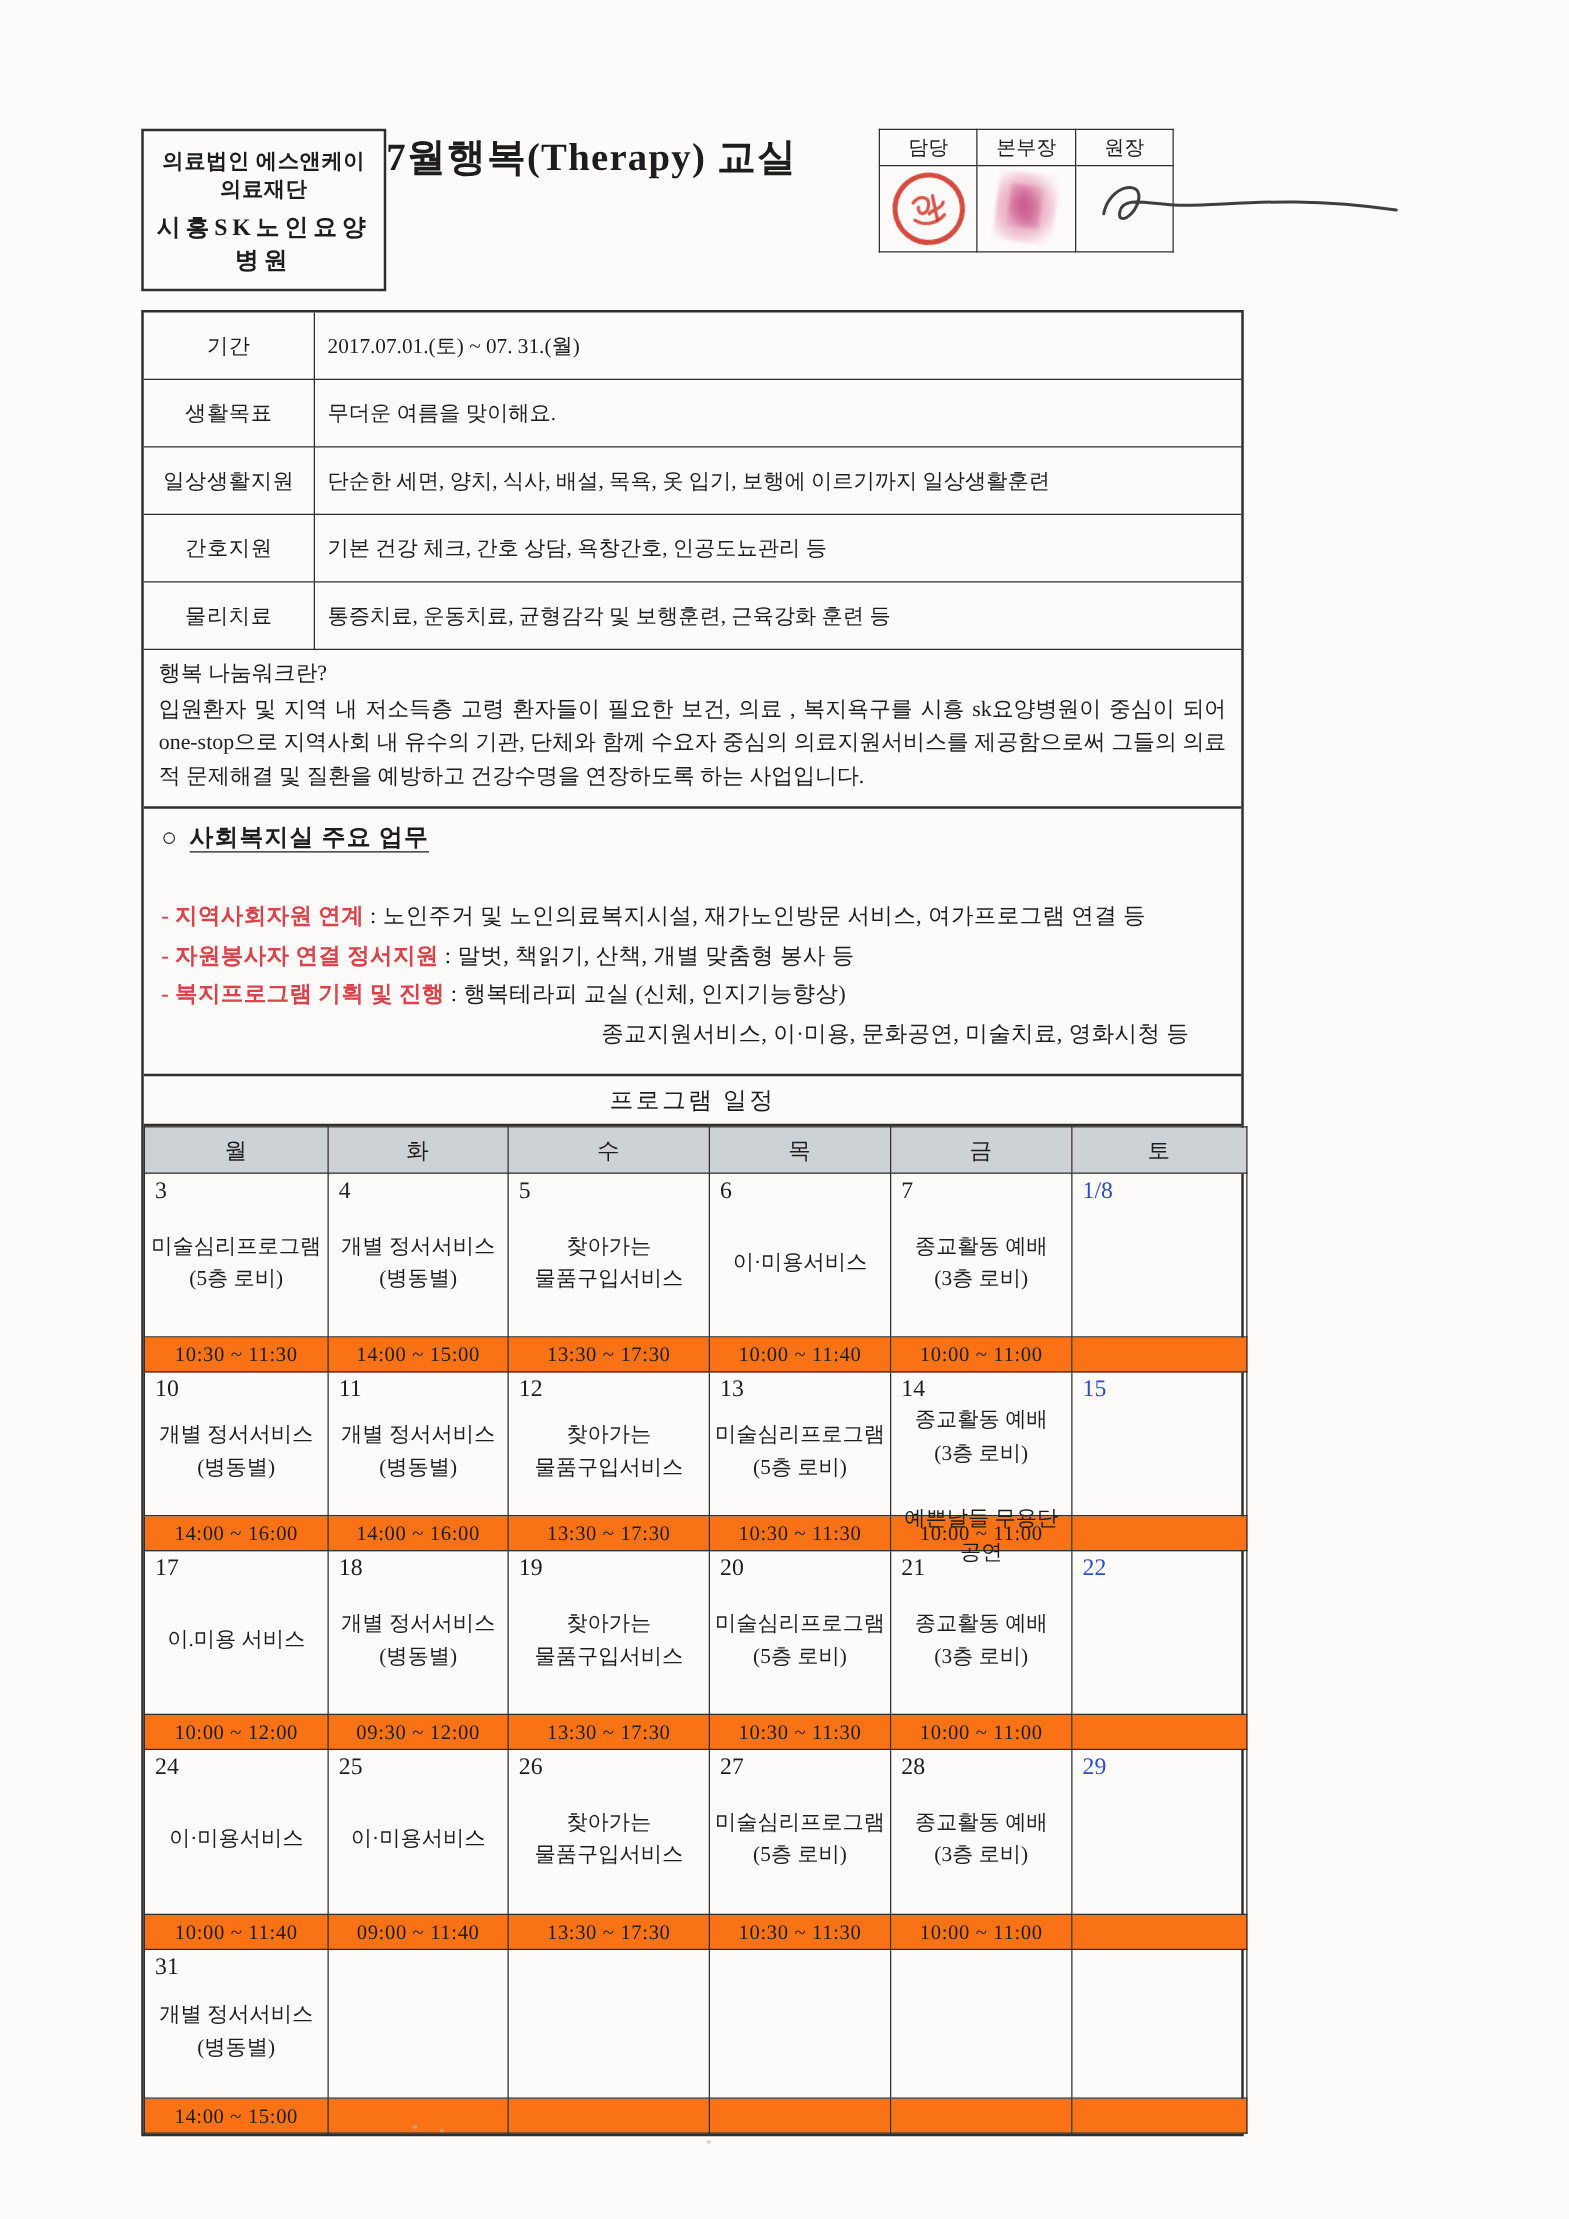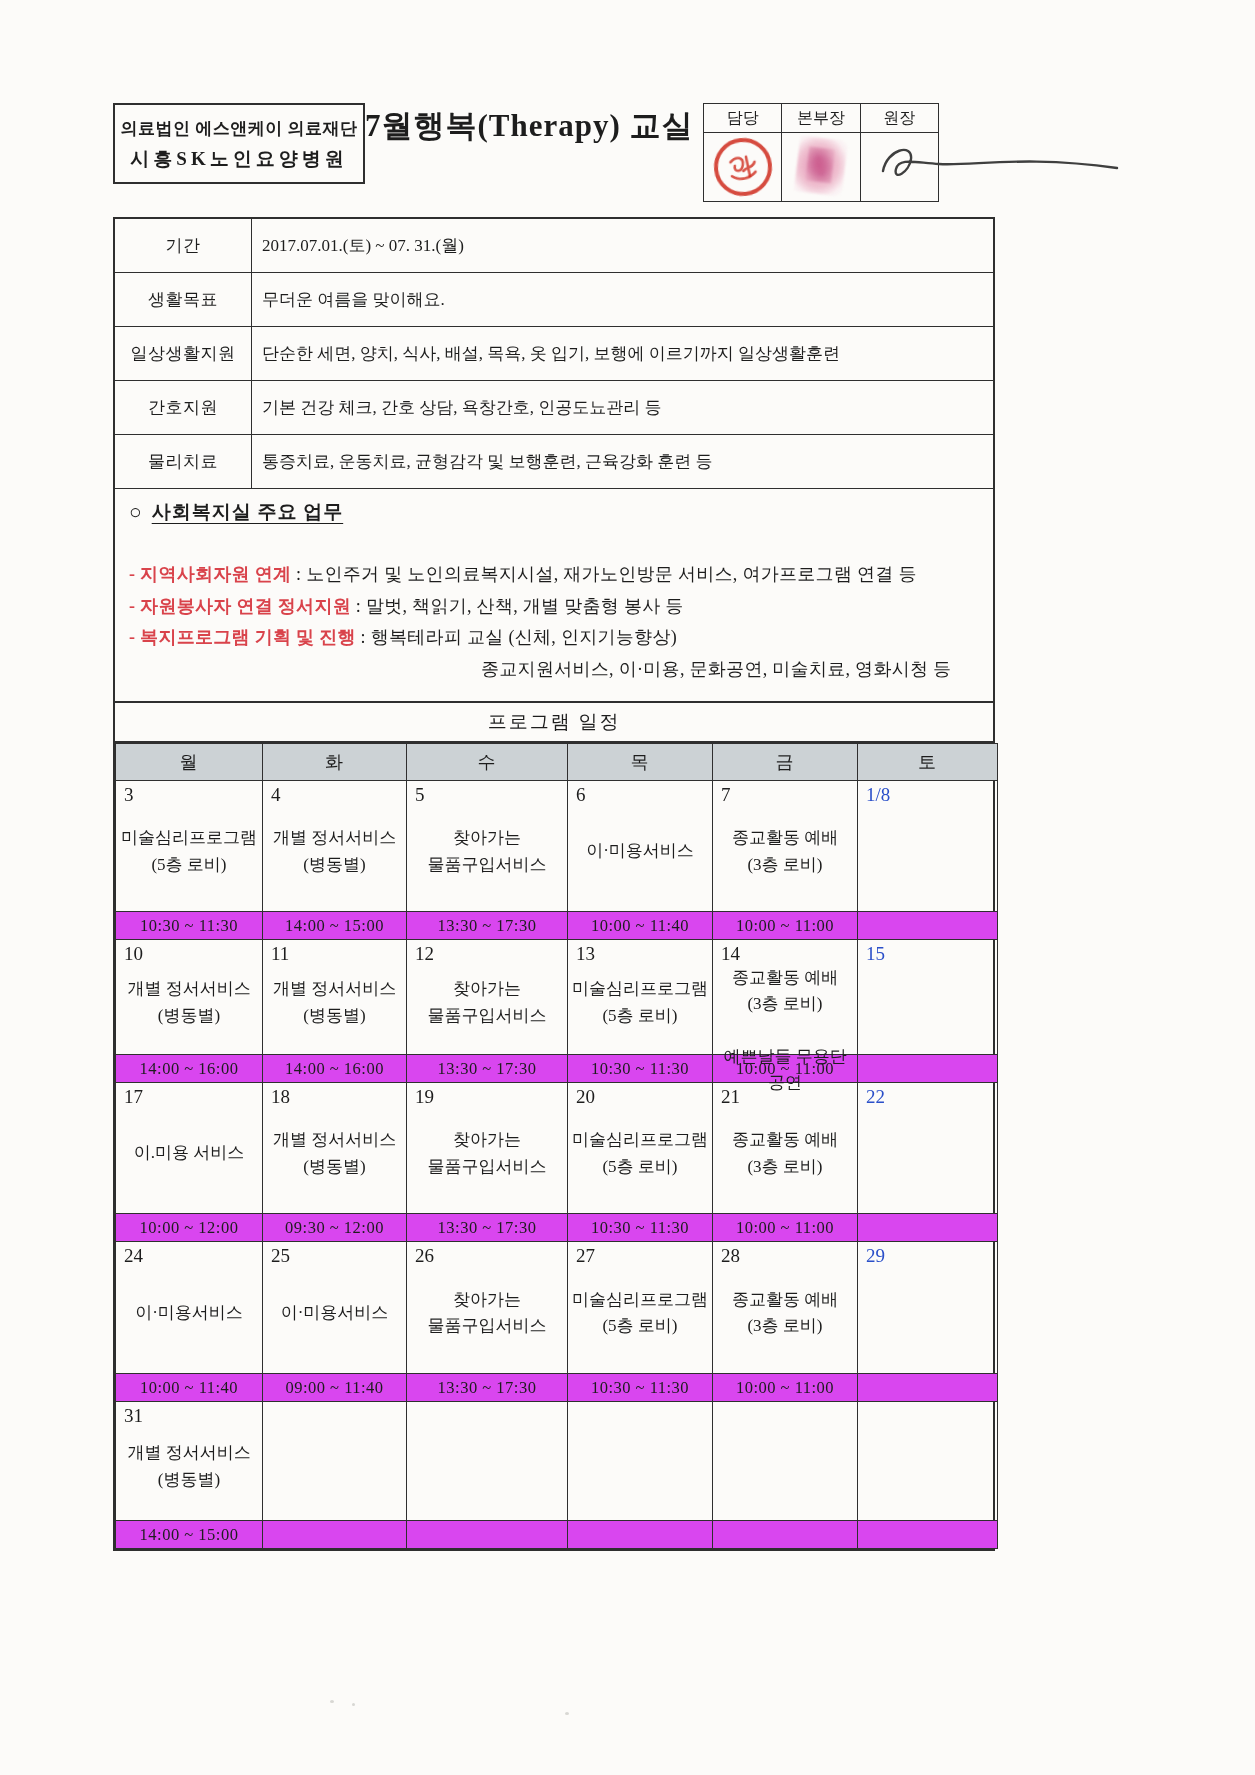--- a/index.html
+++ b/index.html
@@ -8,21 +8,21 @@
     background:#fcfbf9;
     font-family:"Liberation Serif","DejaVu Serif",serif;
     color:#1d1d1d;
     position:relative;
     overflow:hidden;
   }
   .content{position:absolute;left:113px;top:0;width:882px;}
 
   
   .header{display:flex;margin-top:103px;align-items:flex-start;}
-  .org-box{width:252px;border:2px solid #2f2f2f;padding:12px 4px 10px;text-align:center;box-sizing:border-box;}
+  .org-box{width:196px;border:2px solid #2f2f2f;padding:12px 4px 10px;text-align:center;box-sizing:border-box;}
   .org-line1{font-size:17px;font-weight:bold;letter-spacing:0.5px;}
   .org-line2{font-size:19px;font-weight:bold;letter-spacing:4px;margin-top:6px;}
   .title-block{flex:1;text-align:left;padding-top:4px;}
   .title-line{font-size:31px;font-weight:bold;letter-spacing:1px;line-height:1.25;}
   .approval{width:292px;}
   table.approval-table{border-collapse:collapse;width:236px;table-layout:fixed;}
   .approval-table th{border:1.6px solid #2f2f2f;font-size:16px;font-weight:normal;height:26px;background:transparent;}
   .approval-table td{border:1.6px solid #2f2f2f;height:60px;position:relative;overflow:visible;}
 
   .stamp-red{width:50px;height:50px;border:4px solid rgba(207,45,30,.85);border-radius:50%;
@@ -68,21 +68,21 @@
   .day-cell{display:flex;flex-direction:column;}
   .date{font-size:19px;padding:3px 0 0 8px;text-align:left;}
   .date.sat{color:#2a4fc9;}
   .prog{flex:1;display:flex;align-items:center;justify-content:center;text-align:center;
     font-size:17px;line-height:1.55;white-space:pre-line;padding:0 4px 14px;}
   tr.w1 .day-cell{height:130px;}
   tr.w2 .day-cell{height:114px;}
   tr.w3 .day-cell{height:130px;}
   tr.w4 .day-cell{height:131px;}
   tr.w5 .day-cell{height:118px;}
-  .time-row td{background:#d946ef;height:27px;text-align:center;font-size:16.5px;vertical-align:middle;letter-spacing:0.5px;}
+  .time-row td{background:#f97316;height:27px;text-align:center;font-size:16.5px;vertical-align:middle;letter-spacing:0.5px;}
 
   
   .speck{position:absolute;background:#b9b9b4;border-radius:50%;opacity:.55;}
 </style>
 </head>
 <body>
 
 <div class="content">
 
   <div class="header">
@@ -149,20 +149,24 @@
         <td class="lbl">간호지원</td>
         <td>기본 건강 체크, 간호 상담, 욕창간호, 인공도뇨관리 등</td>
       </tr>
       <tr>
         <td class="lbl">물리치료</td>
         <td>통증치료, 운동치료, 균형감각 및 보행훈련, 근육강화 훈련 등</td>
       </tr>
     </tbody>
       </table>
 
+    <div class="intro">
+      <div class="q">행복 나눔워크란?</div>
+      <div class="body">입원환자 및 지역 내 저소득층 고령 환자들이 필요한 보건, 의료 , 복지욕구를 시흥 sk요양병원이 중심이 되어 one-stop으로 지역사회 내 유수의 기관, 단체와 함께 수요자 중심의 의료지원서비스를 제공함으로써 그들의 의료적 문제해결 및 질환을 예방하고 건강수명을 연장하도록 하는 사업입니다.</div>
+    </div>
 
     <div class="welfare">
       <div class="w-head">
         <span class="ring">○</span>
         <span class="txt">사회복지실 주요 업무</span>
       </div>
       <div class="w-item">
         <span class="red">- 지역사회자원 연계</span><span class="sep"> : </span><span>노인주거 및 노인의료복지시설, 재가노인방문 서비스, 여가프로그램 연결 등</span>
       </div>
       <div class="w-item">

